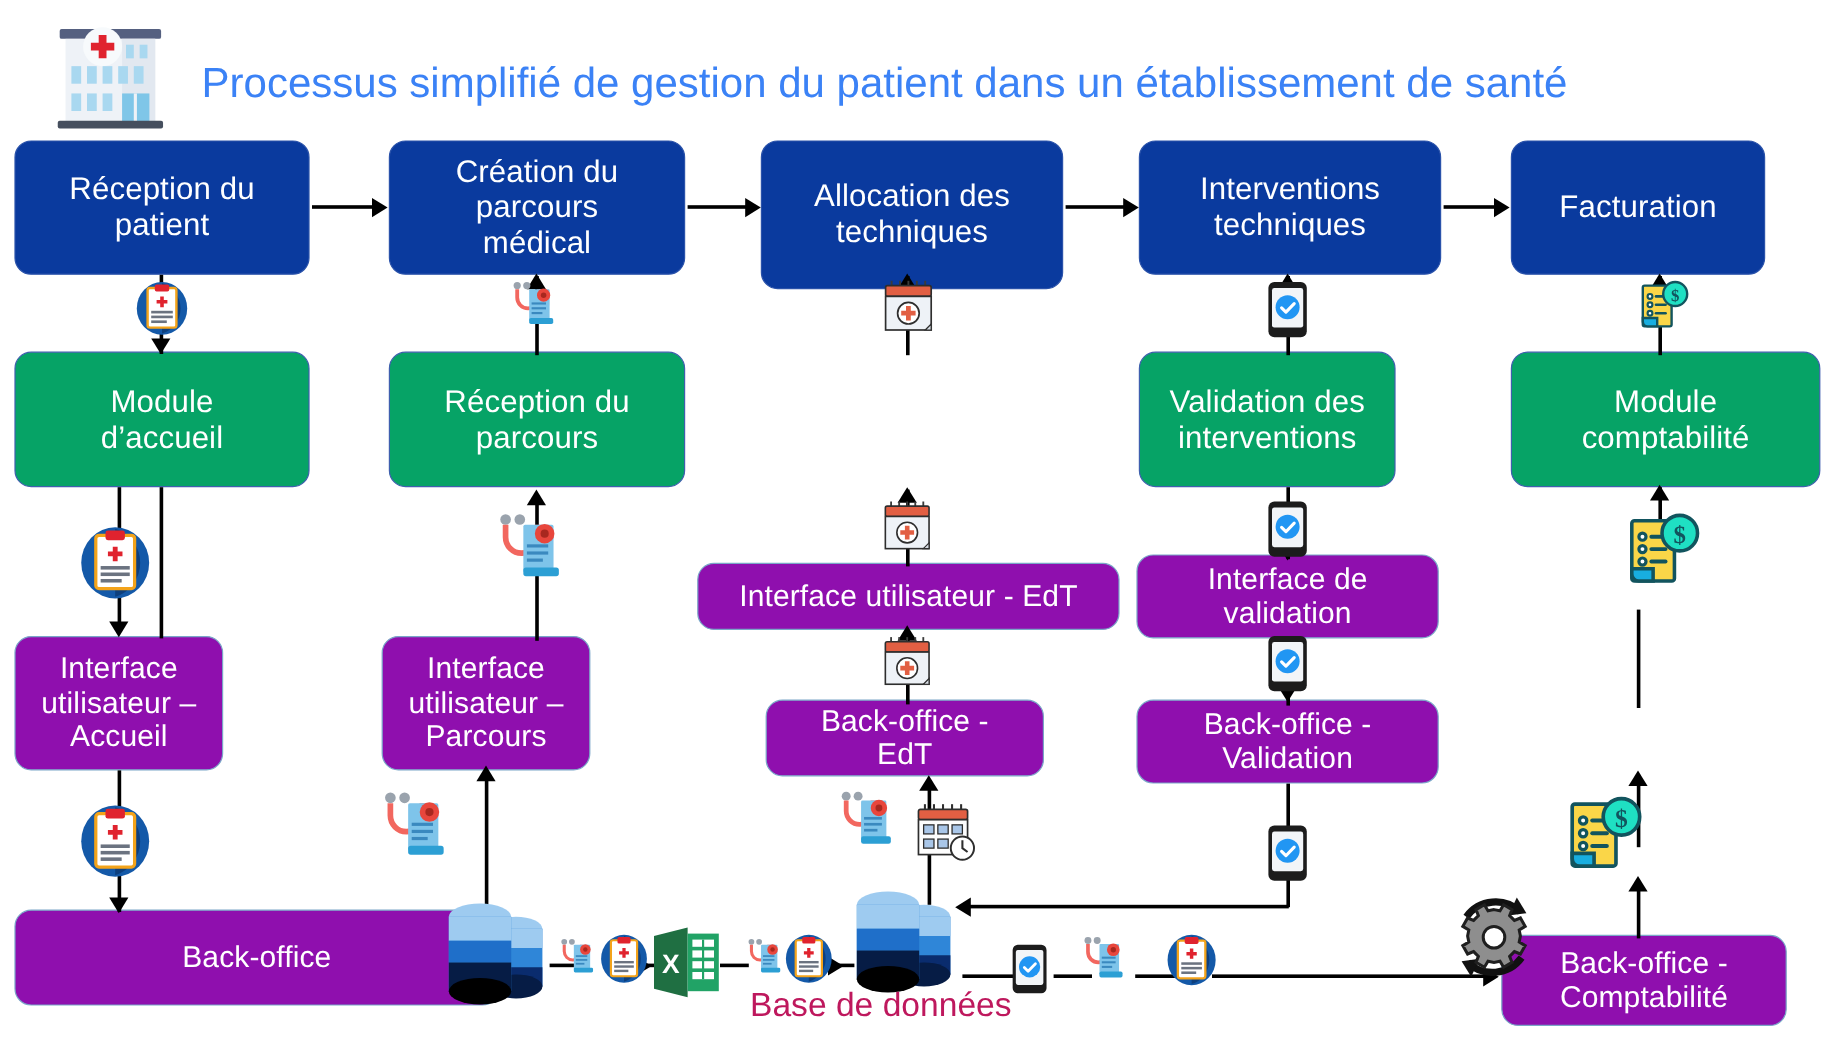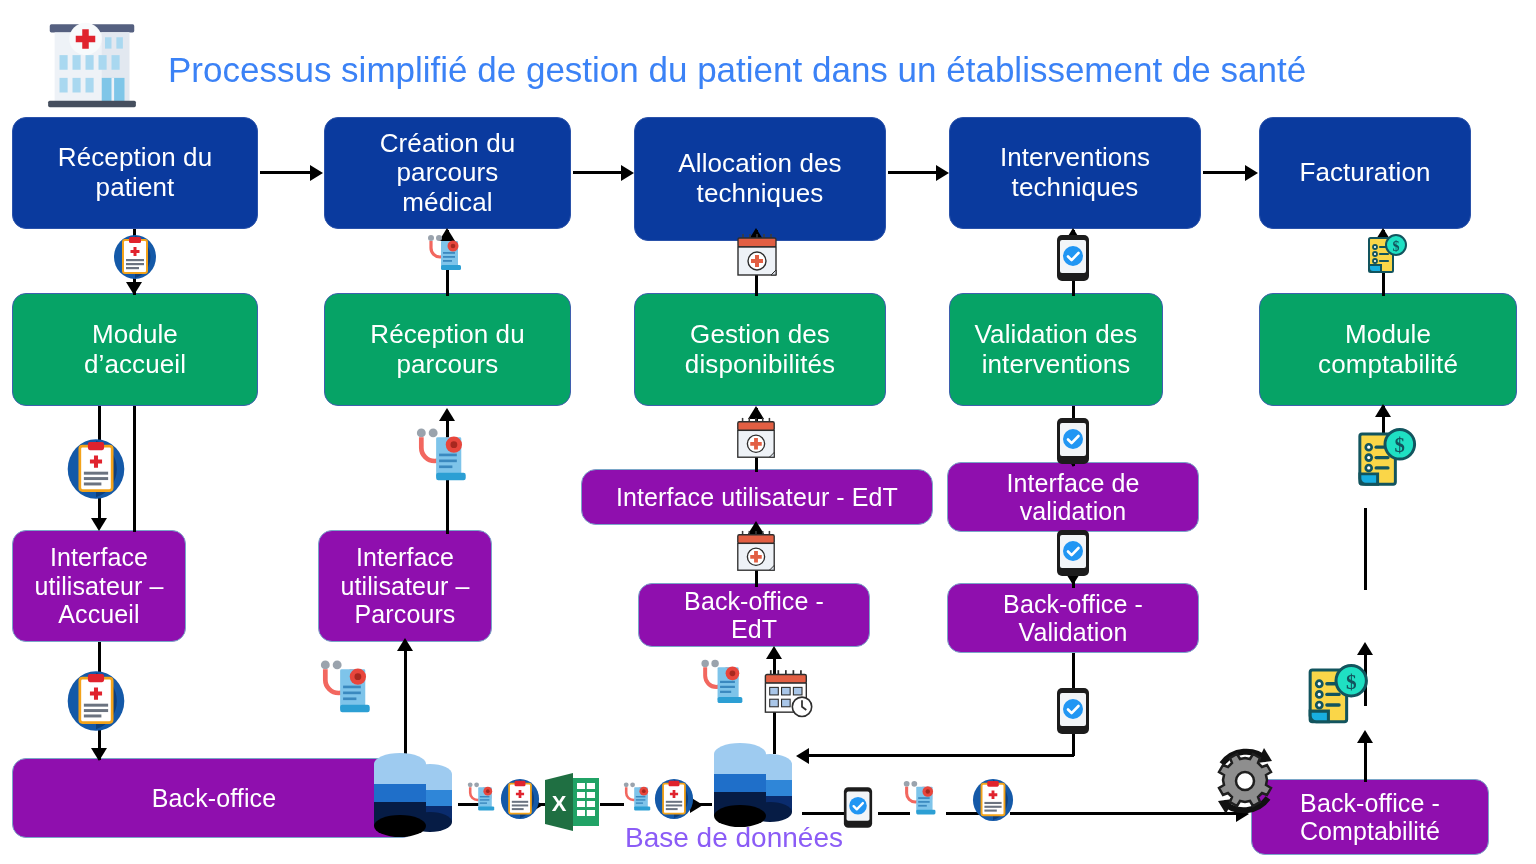--- a/index.html
+++ b/index.html
@@ -8,21 +8,21 @@
 
   .node{position:absolute;box-sizing:border-box;display:flex;align-items:center;
         justify-content:center;text-align:center;color:#fff;border-radius:14px;
         line-height:1.14;letter-spacing:.1px;font-weight:400;}
   .node span{display:block;padding:0 6px;}
   .blue{background:#0a3a9e;border:1px solid #2a52aa;font-size:26px;}
   .green{background:#06a366;border:1px solid #3f5fae;font-size:26px;}
   .purple{background:#8f0fae;border:1px solid #7aa6c8;font-size:25px;}
 
   .title{position:absolute;color:#3b82f6;font-size:35px;white-space:nowrap;}
-  .dblabel{position:absolute;color:#8b5cf6;font-size:28px;white-space:nowrap;}
+  .dblabel{position:absolute;color:#be185d;font-size:28px;white-space:nowrap;}
 
   .line{position:absolute;background:#000;}
   .vline{width:3px;}
   .hline{height:3px;}
   .arrow{position:absolute;width:0;height:0;}
   .arr-down{border-left:8px solid transparent;border-right:8px solid transparent;border-top:13px solid #000;}
   .arr-up{border-left:8px solid transparent;border-right:8px solid transparent;border-bottom:13px solid #000;}
   .arr-right{border-top:8px solid transparent;border-bottom:8px solid transparent;border-left:13px solid #000;}
   .arr-left{border-top:8px solid transparent;border-bottom:8px solid transparent;border-right:13px solid #000;}
 
@@ -104,26 +104,20 @@
         <span>Module</span>
         <span>d’accueil</span>
       </span>
   </div>
   <div class="node green" style="left:324px;top:293px;width:247px;height:113px;">
     <span>
         <span>Réception du</span>
         <span>parcours</span>
       </span>
   </div>
-  <div class="node green" style="left:634px;top:293px;width:252px;height:113px;">
-    <span>
-        <span>Gestion des</span>
-        <span>disponibilités</span>
-      </span>
-  </div>
   <div class="node green" style="left:949px;top:293px;width:214px;height:113px;">
     <span>
         <span>Validation des</span>
         <span>interventions</span>
       </span>
   </div>
   <div class="node green" style="left:1259px;top:293px;width:258px;height:113px;">
     <span>
         <span>Module</span>
         <span>comptabilité</span>
@@ -137,21 +131,21 @@
         <span>Accueil</span>
       </span>
   </div>
   <div class="node purple" style="left:318px;top:530px;width:174px;height:112px;">
     <span>
         <span>Interface</span>
         <span>utilisateur –</span>
         <span>Parcours</span>
       </span>
   </div>
-  <div class="node purple" style="left:581px;top:469px;width:352px;height:56px;border-radius:15px;">
+  <div class="node purple" style="left:581px;top:469px;width:352px;height:56px;">
     <span>
         <span>Interface utilisateur - EdT</span>
       </span>
   </div>
   <div class="node purple" style="left:947px;top:462px;width:252px;height:70px;">
     <span>
         <span>Interface de</span>
         <span>validation</span>
       </span>
   </div>

